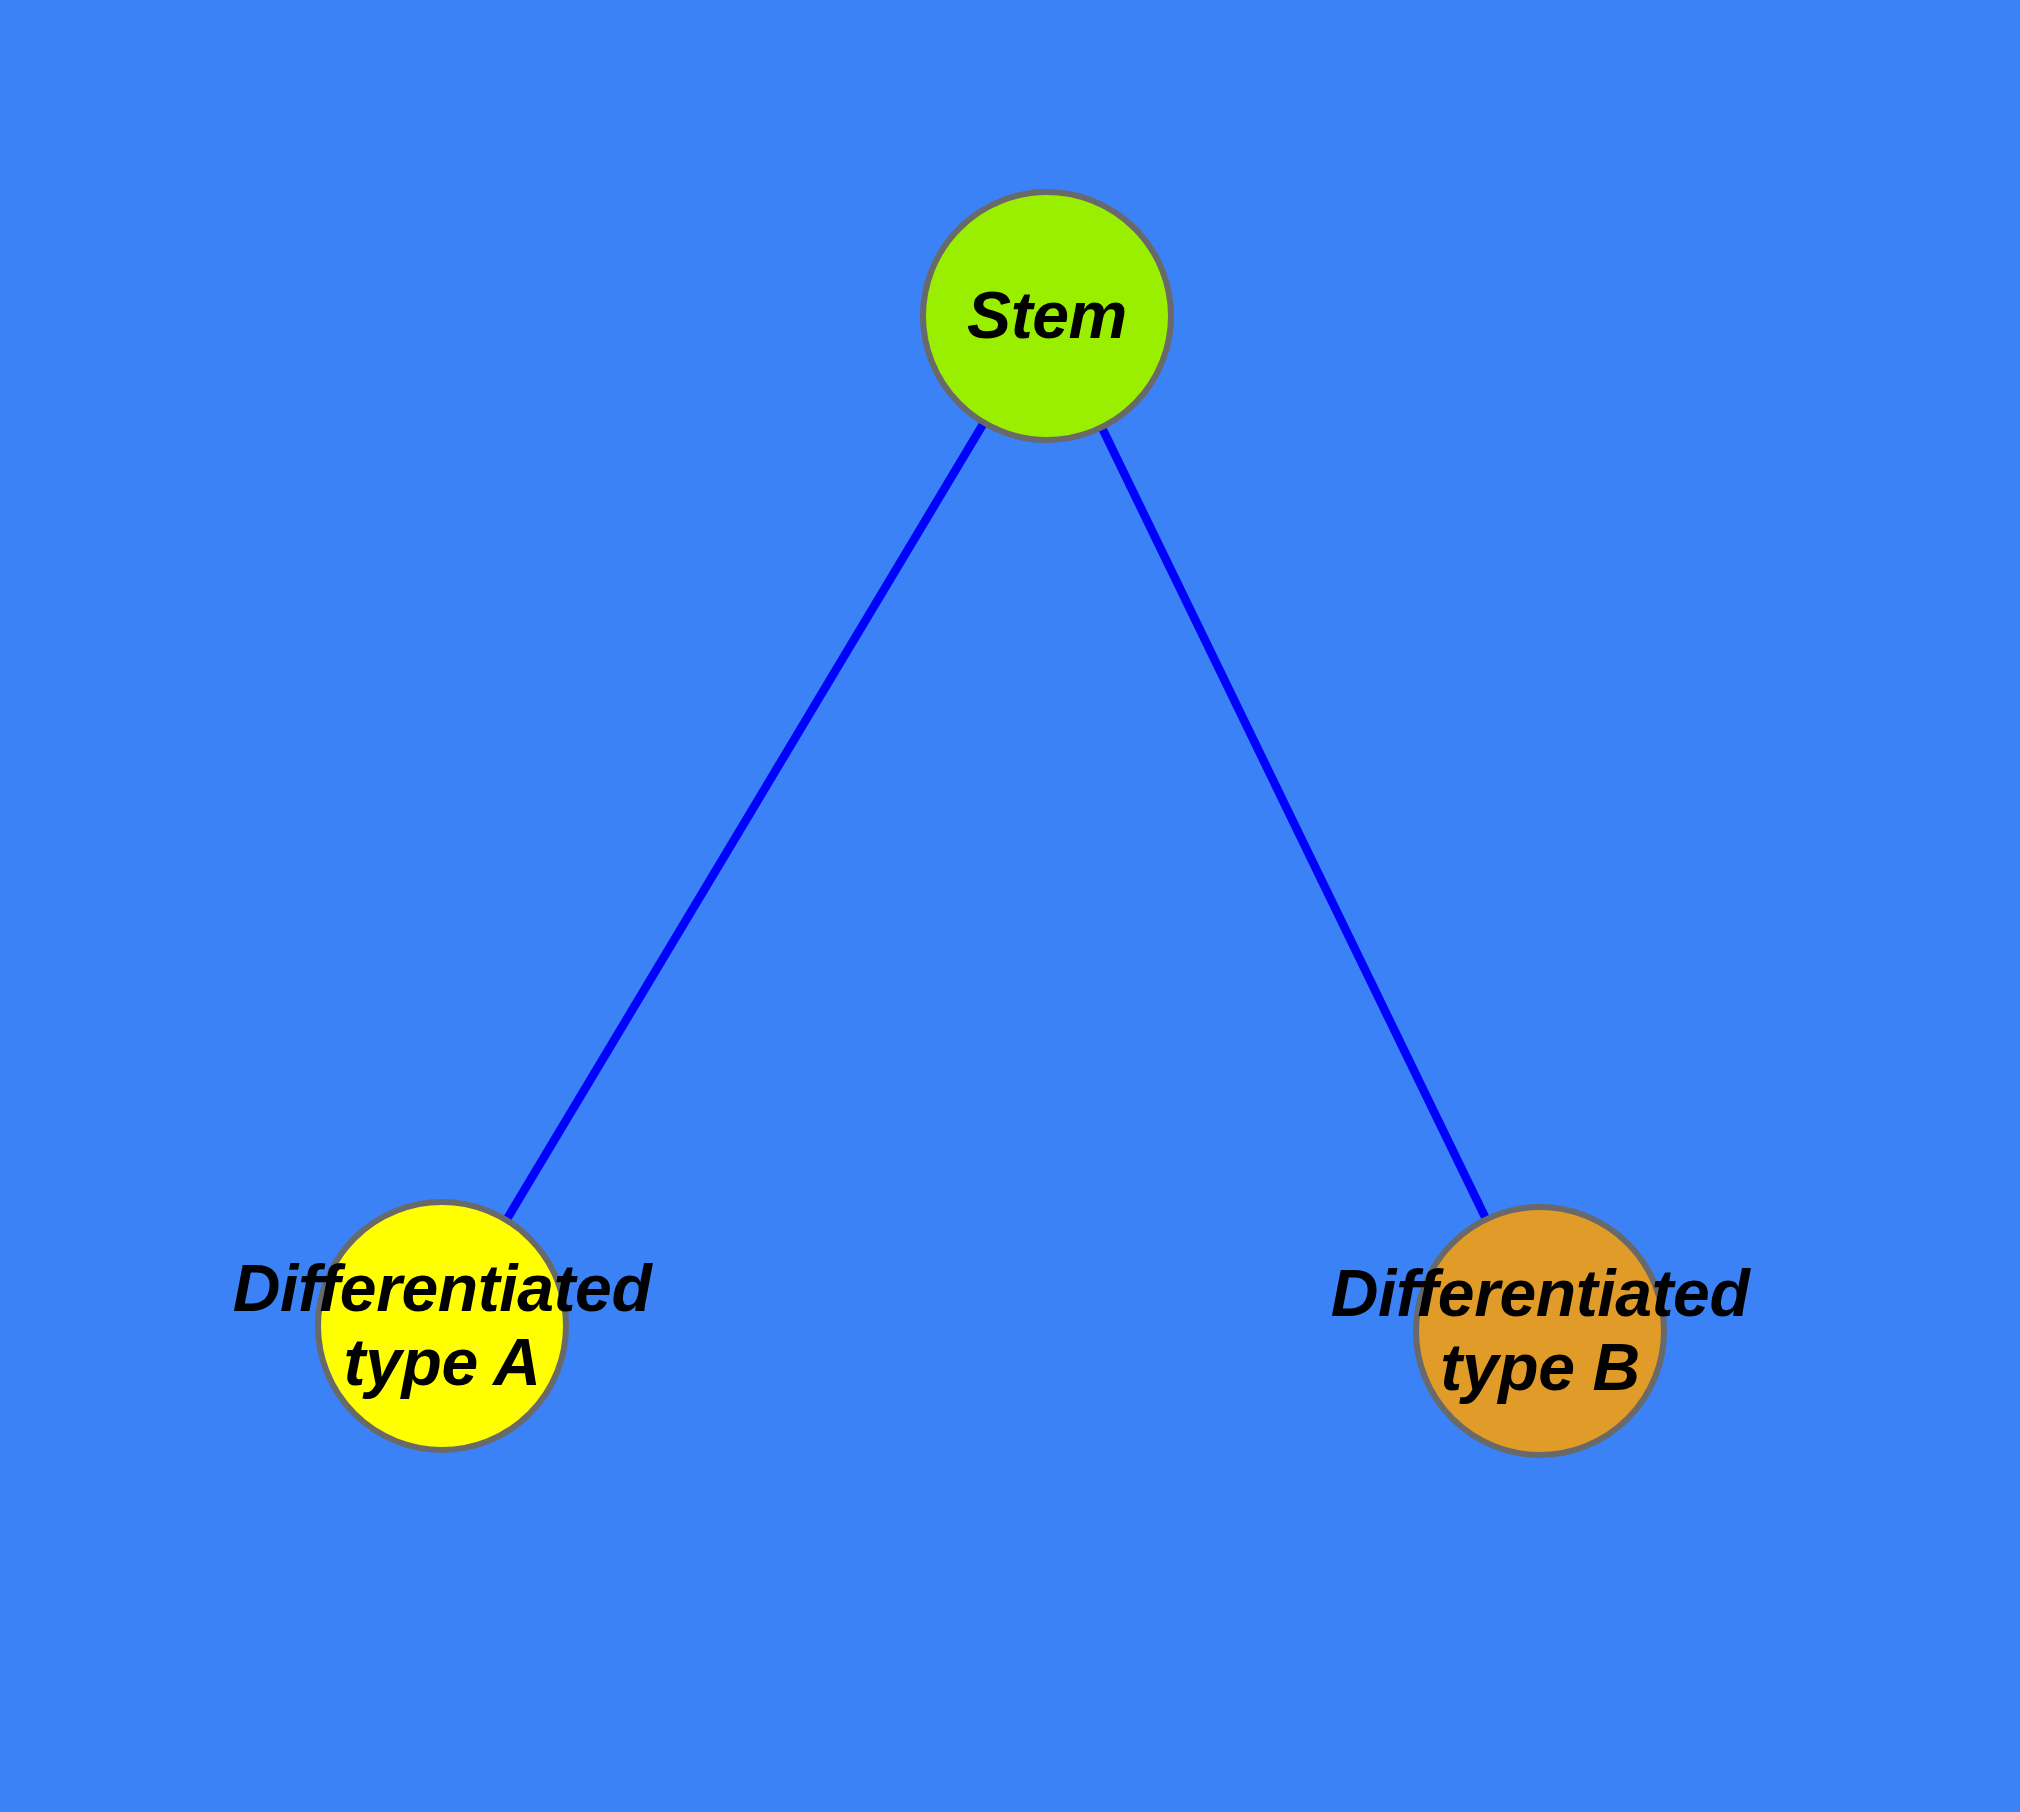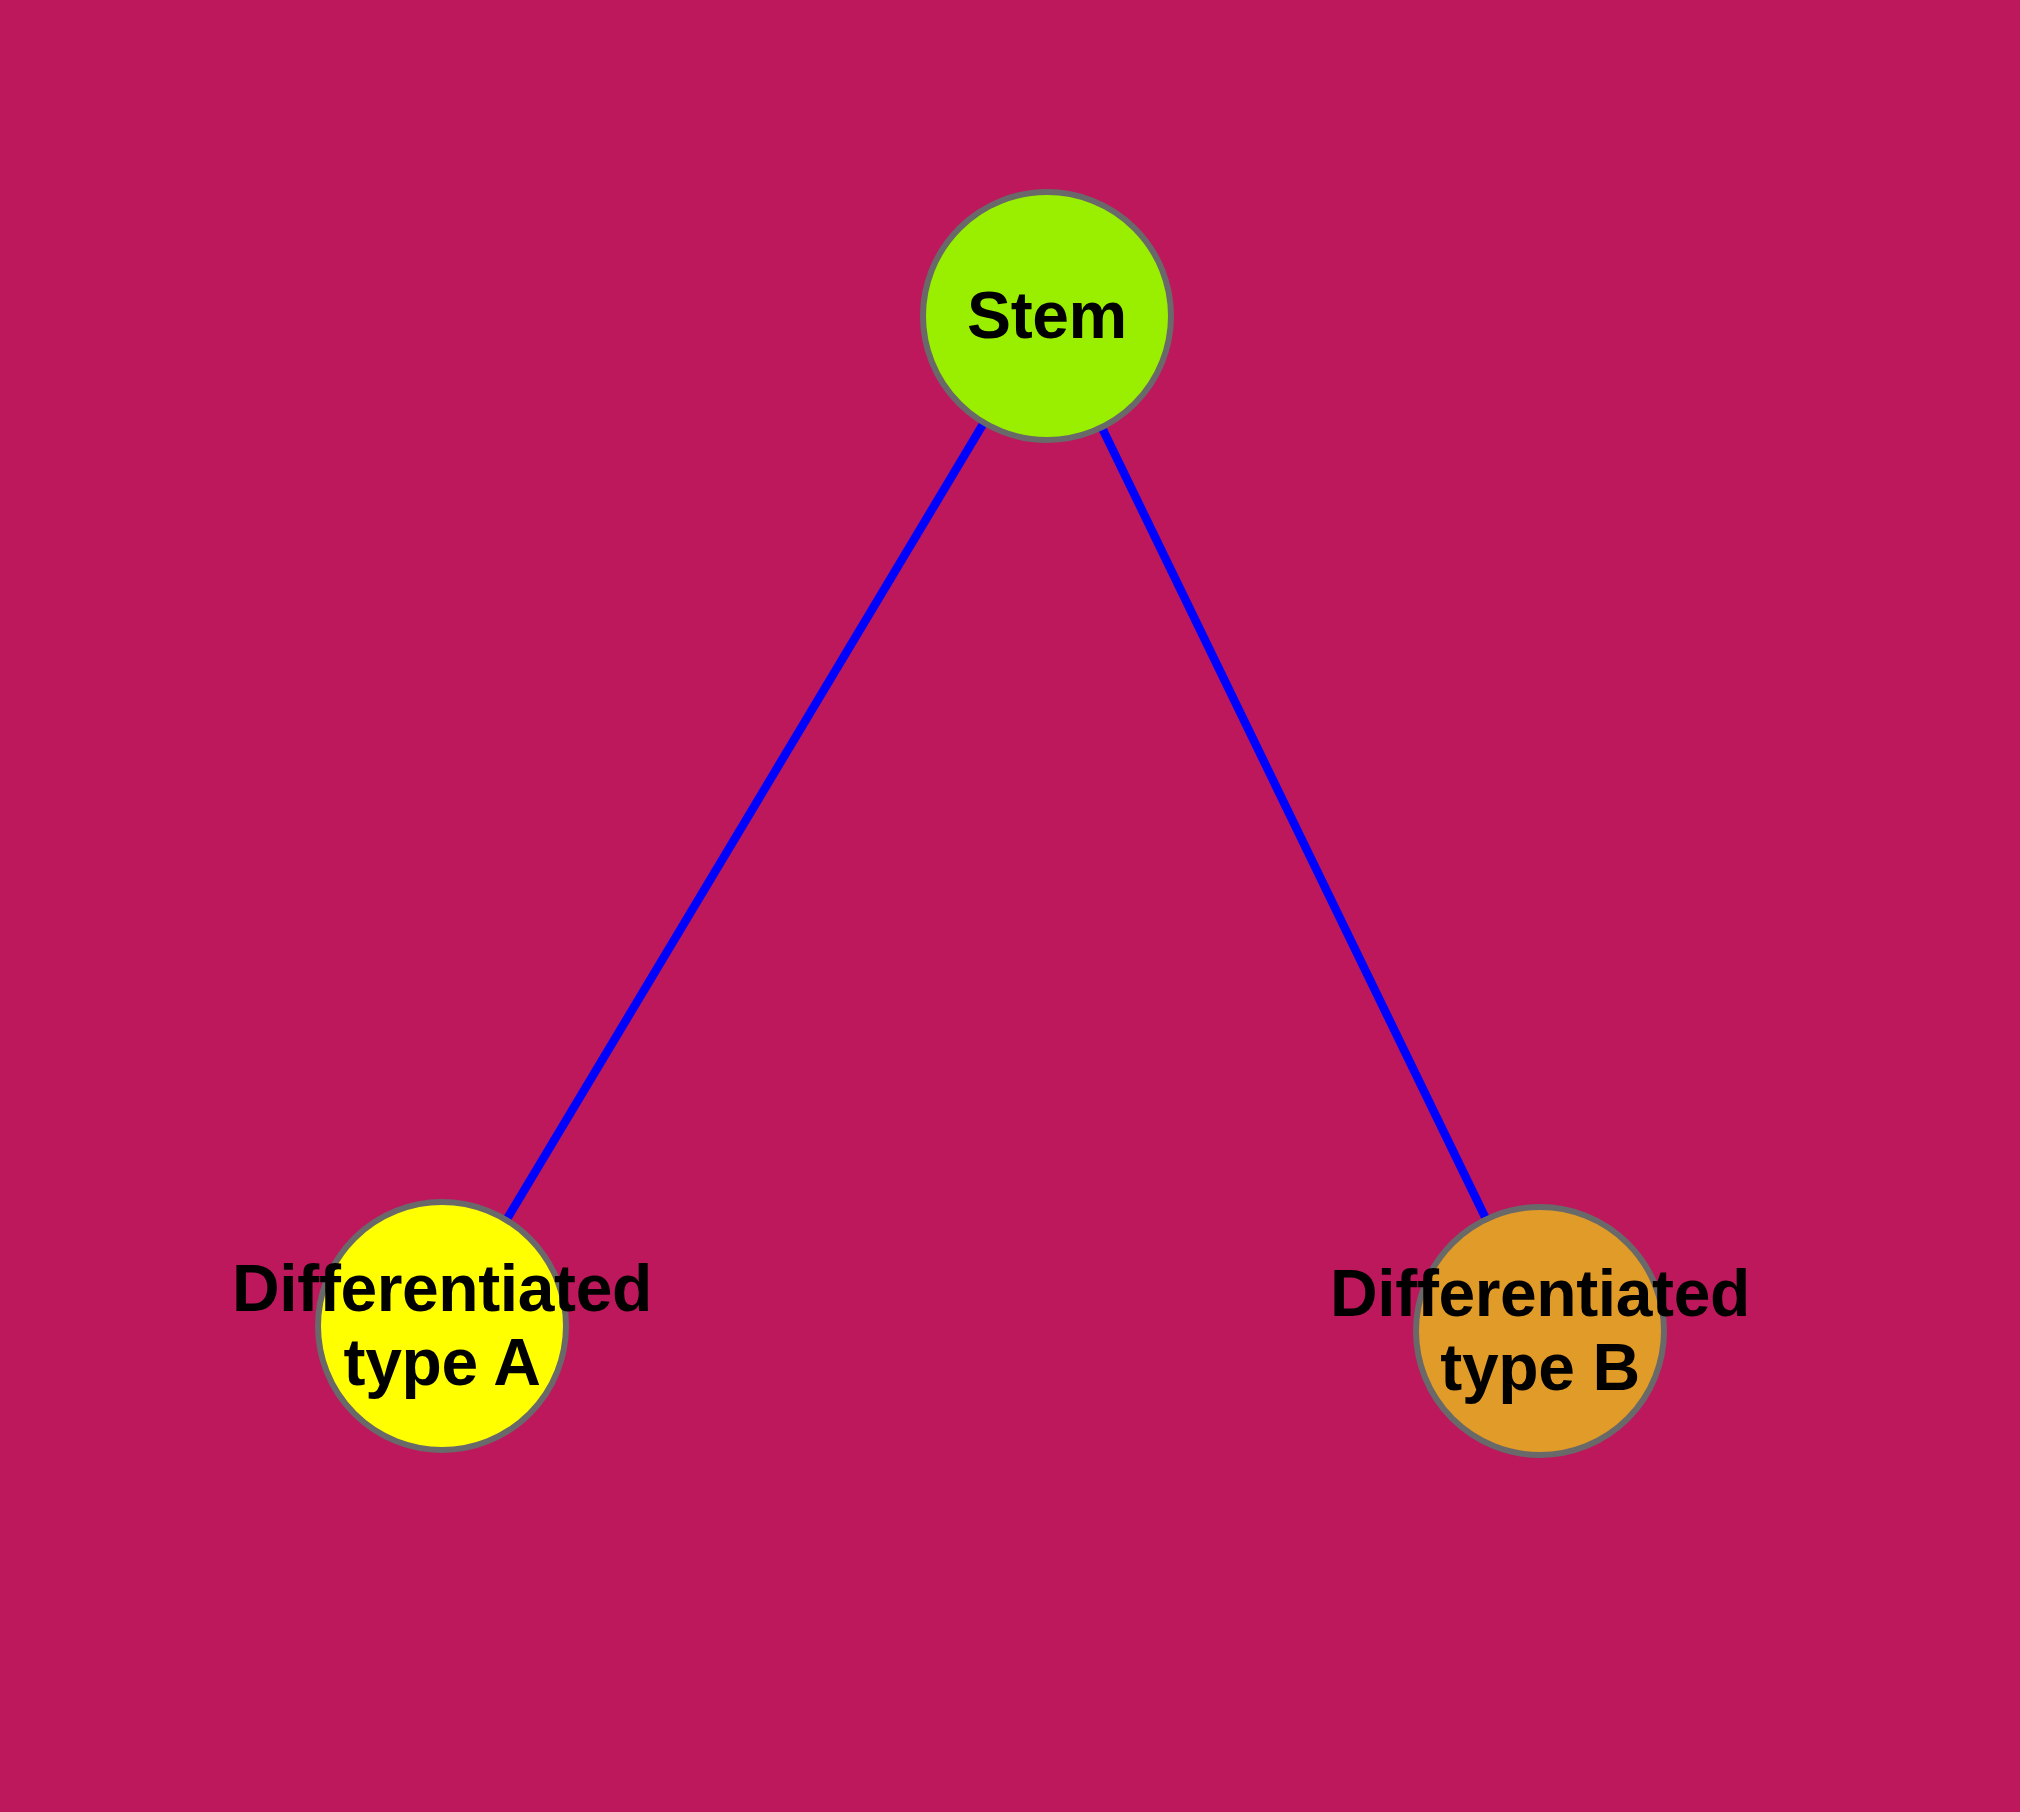--- a/index.html
+++ b/index.html
@@ -92,21 +92,21 @@
     height: 254px;
     background: #e09b28;
   }
   #node-diff-b .node-label {
     font-size: 66px;
   }
 </style>
 </head>
 <body>
 
-<div id="canvas" style="background: #be185d;">
+<div id="canvas" style="background: #3b82f6; font-style: italic;">
 
   <svg id="edge-layer" viewBox="0 0 2384 2138" width="2021" height="1812" xmlns="http://www.w3.org/2000/svg">
     <line id="edge-stem-diff-a" x1="1236" y1="373" x2="522" y2="1565" stroke="#0000ff" stroke-width="10" stroke-linecap="butt"></line>
     <line id="edge-stem-diff-b" x1="1236" y1="373" x2="1817" y2="1570" stroke="#0000ff" stroke-width="10" stroke-linecap="butt"></line>
   </svg>
 
   <div class="node" id="node-stem" style="left: 920px; top: 189px; width: 254px; height: 254px;">
     <div class="node-circle" style="width: 254px; height: 254px; background: rgb(154, 239, 0); border-color: rgb(105, 105, 105);"></div>
     <div class="node-label" style="color: rgb(0, 0, 0);">Stem</div>
   </div>

